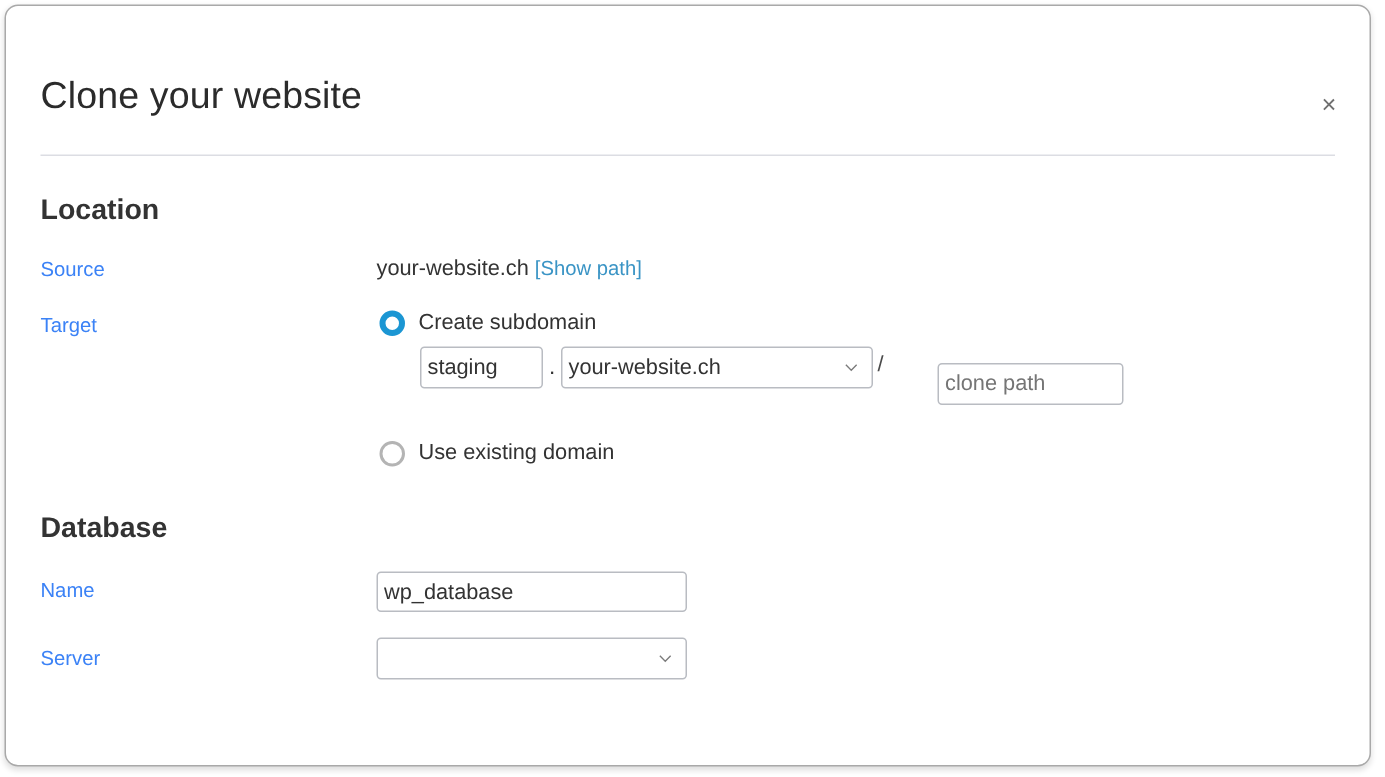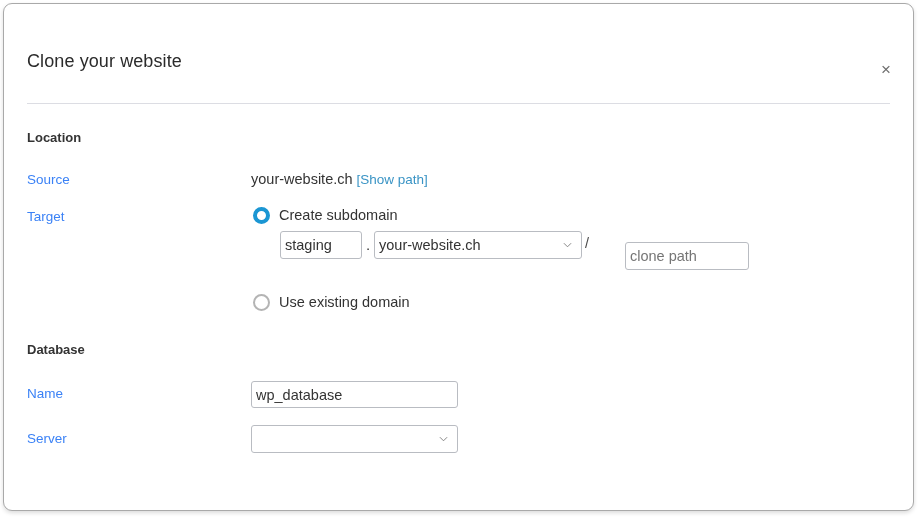--- a/index.html
+++ b/index.html
@@ -34,21 +34,21 @@
     position: absolute;
     left: 0;
     top: 0;
     width: 100%;
     height: 99px;
   }
   .modal-title {
     position: absolute;
     left: 23px;
     top: 48px;
-    font-size: 18px;
+    font-size: 25px;
     font-weight: 400;
     color: #2b2b2b;
     letter-spacing: 0.1px;
     line-height: 1;
   }
   .close-btn {
     position: absolute;
     right: 14px;
     top: 52px;
     width: 26px;
@@ -70,21 +70,21 @@
     left: 23px;
     top: 99px;
     width: 863px;
     height: 1px;
     background: #dcdde3;
   }
 
   
   .section-heading {
     position: absolute;
-    font-size: 13px;
+    font-size: 19px;
     font-weight: bold;
     color: #333333;
     line-height: 1;
   }
   #heading-location { left: 23px; top: 127px; }
   #heading-database { left: 23px; top: 339px; }
 
   .row-label {
     position: absolute;
     left: 23px;

